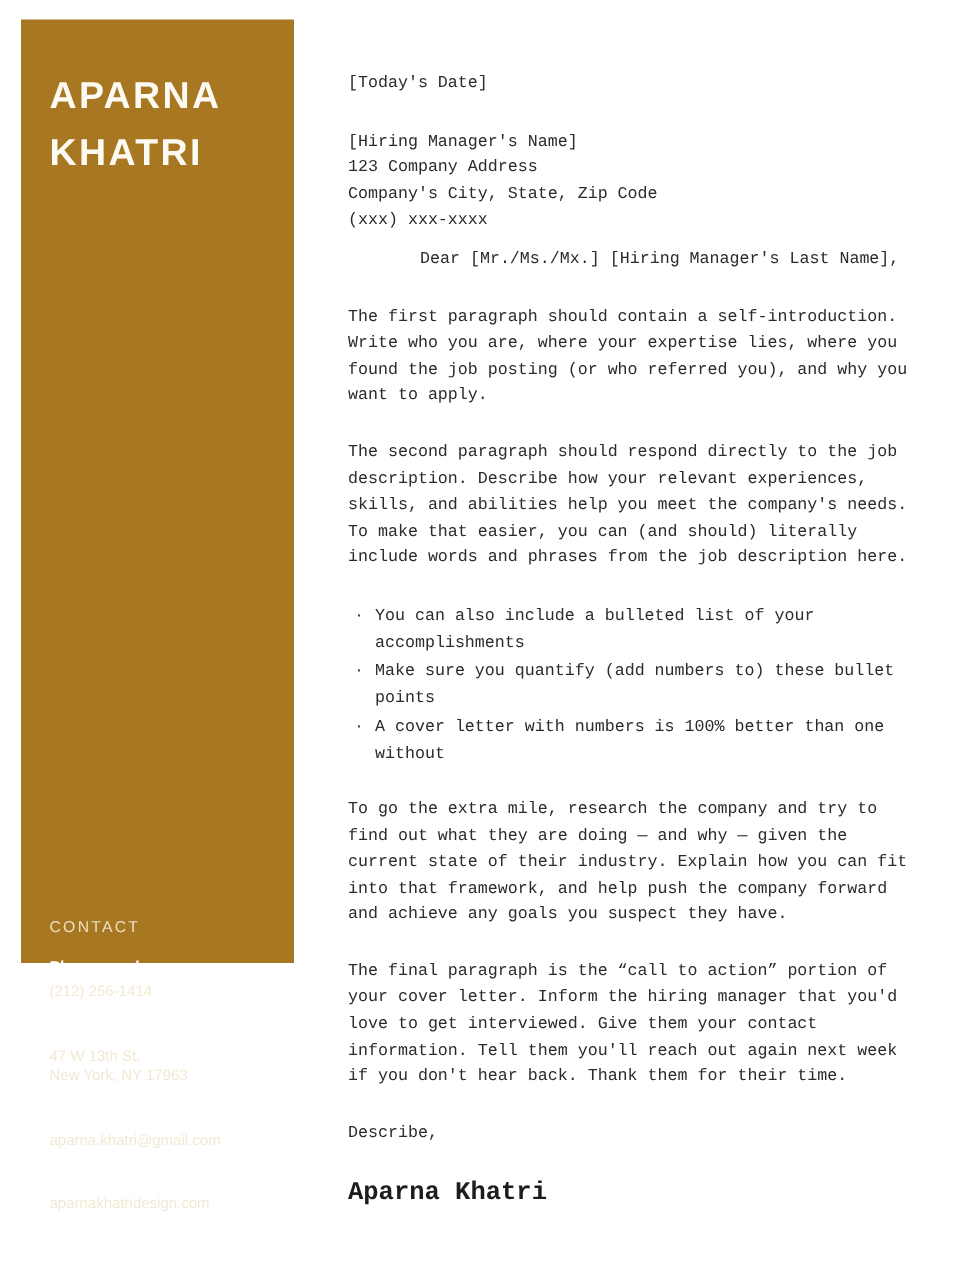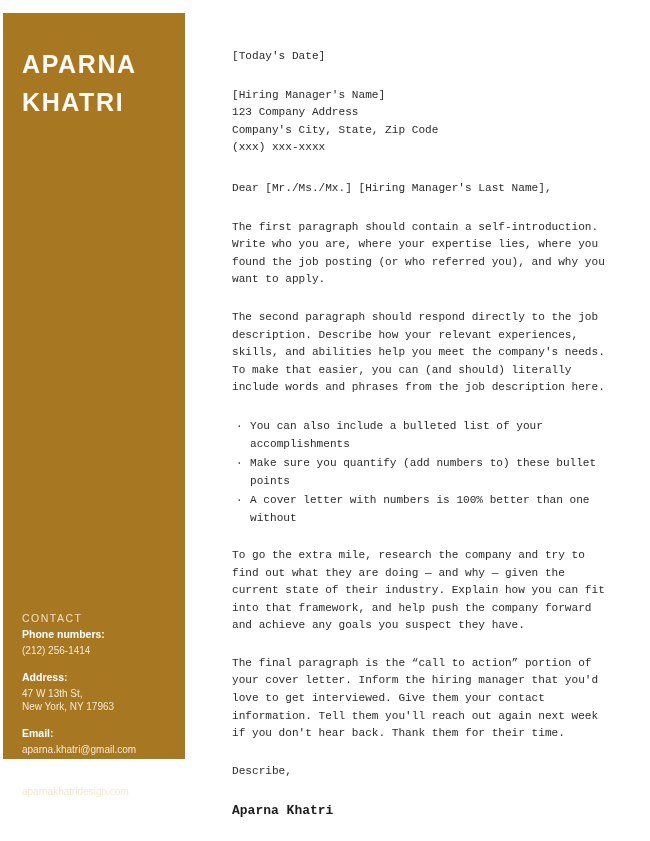--- a/index.html
+++ b/index.html
@@ -18,24 +18,24 @@
 
   .page {
     position: absolute;
     inset: 0;
     background: #ffffff;
   }
 
   
   .sidebar {
     position: absolute;
-    left: 3px;
+    left: 14px;
     top: 13px;
     width: 182px;
-    height: 746px;
+    height: 629px;
     background: #a87722;
     box-sizing: border-box;
   }
 
   .name-block {
     position: absolute;
     left: 19px;
     top: 32px;
     right: 10px;
   }
@@ -52,21 +52,21 @@
     position: absolute;
     left: 19px;
     top: 598px;
     right: 12px;
   }
   .contact-heading {
     color: #ede0c4;
     font-size: 10.5px;
     letter-spacing: 1.5px;
     line-height: 14px;
-    margin-bottom: 2px;
+    margin-bottom: 13px;
   }
   .contact-group {
     margin-bottom: 12px;
   }
   .contact-label {
     color: #ffffff;
     font-size: 10.5px;
     font-weight: bold;
     line-height: 15px;
     margin-bottom: 2px;
@@ -91,22 +91,22 @@
   .letter-block {
     color: #2b2b2e;
     font-size: 11.1px;
     line-height: 17.6px;
     margin-bottom: 20px;
   }
   .letter-block .tline {
     display: block;
   }
   .date-block { margin-bottom: 21px; }
-  .recipient-block { margin-bottom: 23px; }
-  .salutation-block { margin-bottom: 21px; }
+  .recipient-block { margin-bottom: 8px; }
+  .salutation-block { margin-bottom: 21px; margin-left: 48px; }
 
   ul.bullets {
     list-style: none;
     margin: 0 0 19px 0;
     padding: 0;
   }
   ul.bullets li {
     position: relative;
     padding-left: 18px;
     color: #2b2b2e;
@@ -119,21 +119,21 @@
     top: 0;
     color: #4a4a4d;
     font-size: 11.1px;
     line-height: 18.5px;
   }
 
   .sincerely-block { margin-bottom: 22px; }
 
   .signature {
     color: #1d1d20;
-    font-size: 13px;
+    font-size: 17px;
     font-weight: bold;
     line-height: 18px;
   }
 </style>
 </head>
 <body>
 
 <div class="page">
 
   <div class="sidebar">

